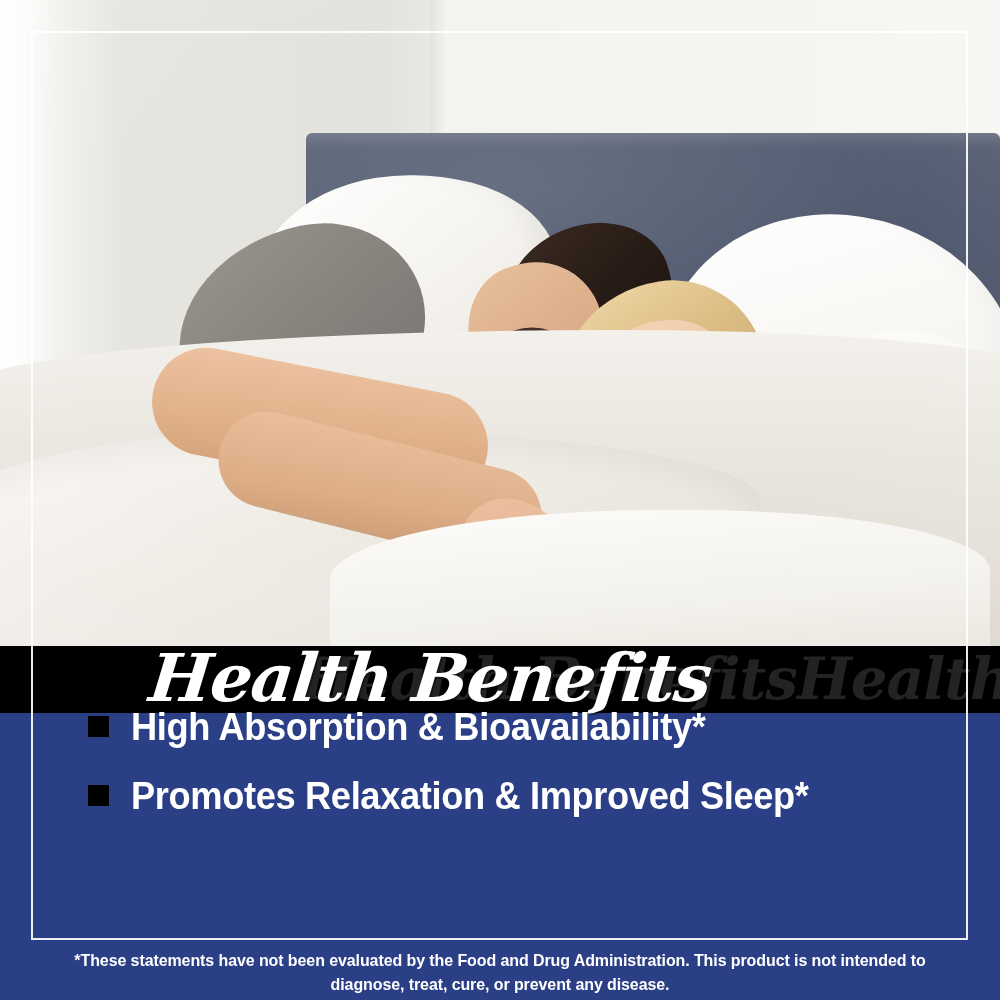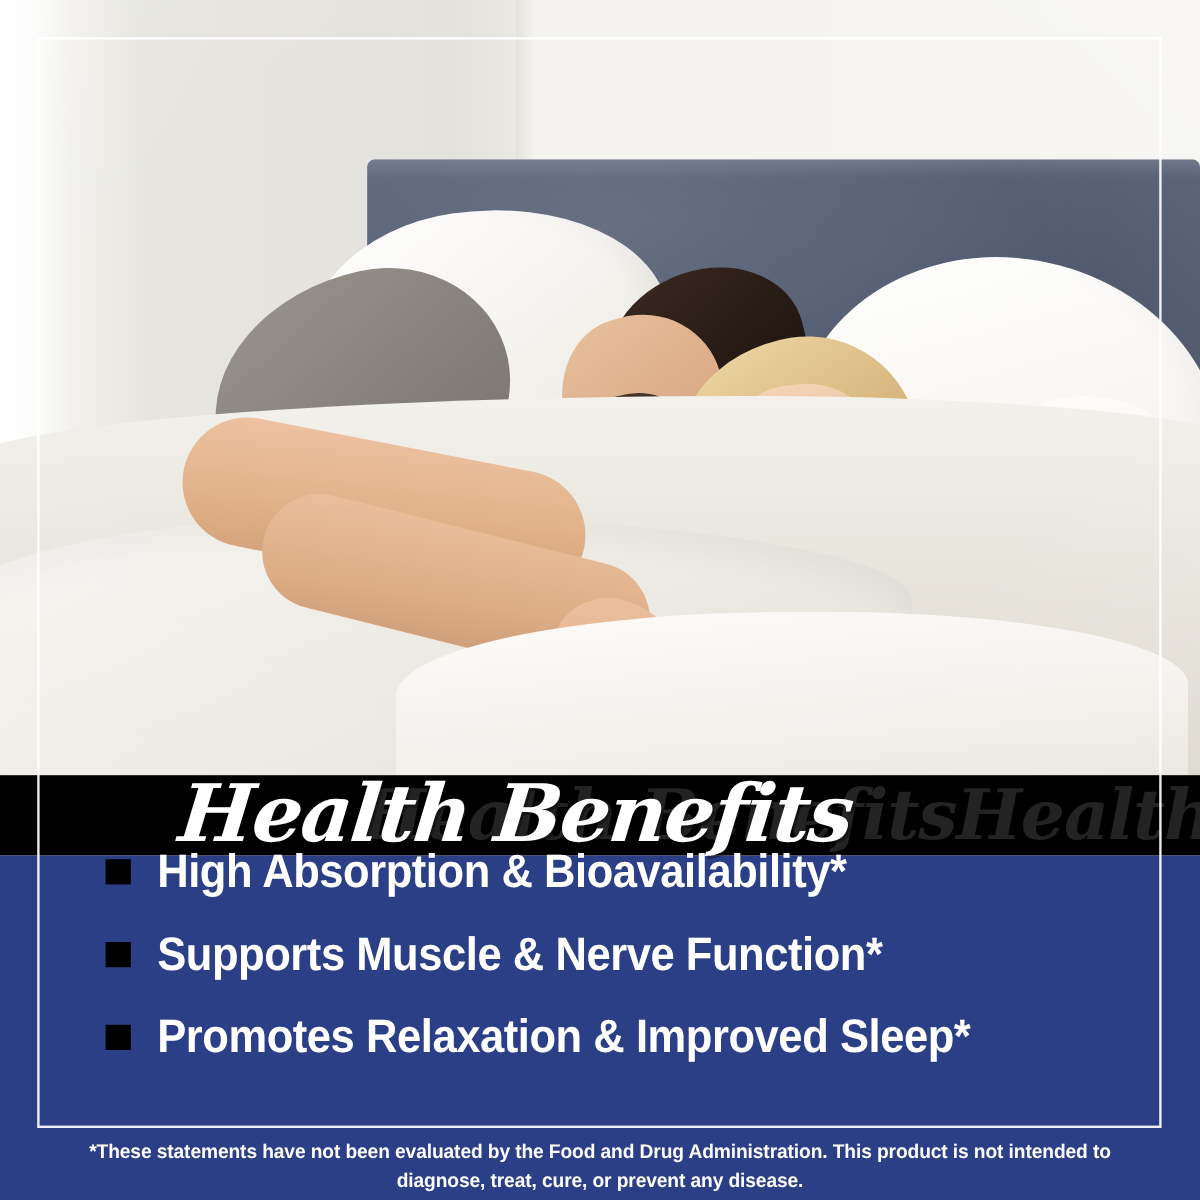--- a/index.html
+++ b/index.html
@@ -215,24 +215,20 @@
 
   <div class="blue"></div>
 
   <div class="bullets">
     <div class="bullet-row">
       <span class="bullet-sq"></span>
       <span class="bullet-txt">High Absorption &amp; Bioavailability*</span>
     </div>
     <div class="bullet-row">
       <span class="bullet-sq"></span>
-      <span class="bullet-txt">Supports Muscle &amp; Nerve Function*</span>
-    </div>
-    <div class="bullet-row">
-      <span class="bullet-sq"></span>
       <span class="bullet-txt">Promotes Relaxation &amp; Improved Sleep*</span>
     </div>
   </div>
 
   <div class="frame"></div>
 
   <div class="disclaimer">*These statements have not been evaluated by the Food and Drug Administration. This product is not intended to diagnose, treat, cure, or prevent any disease.</div>
 
 </div>
 

